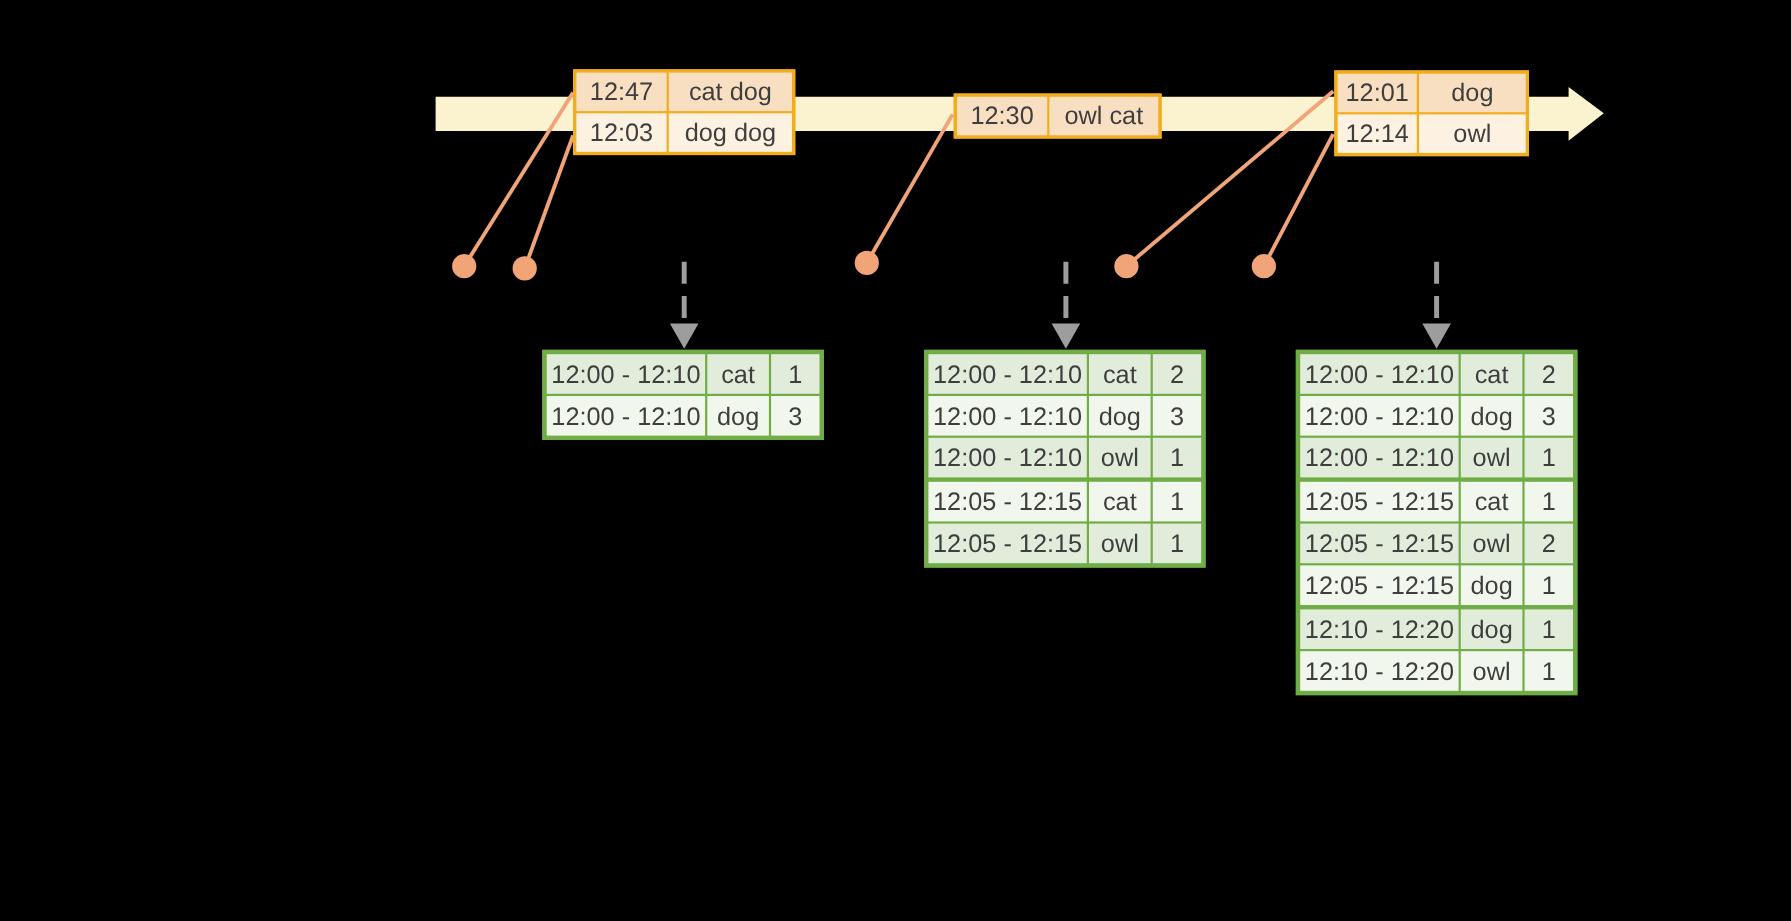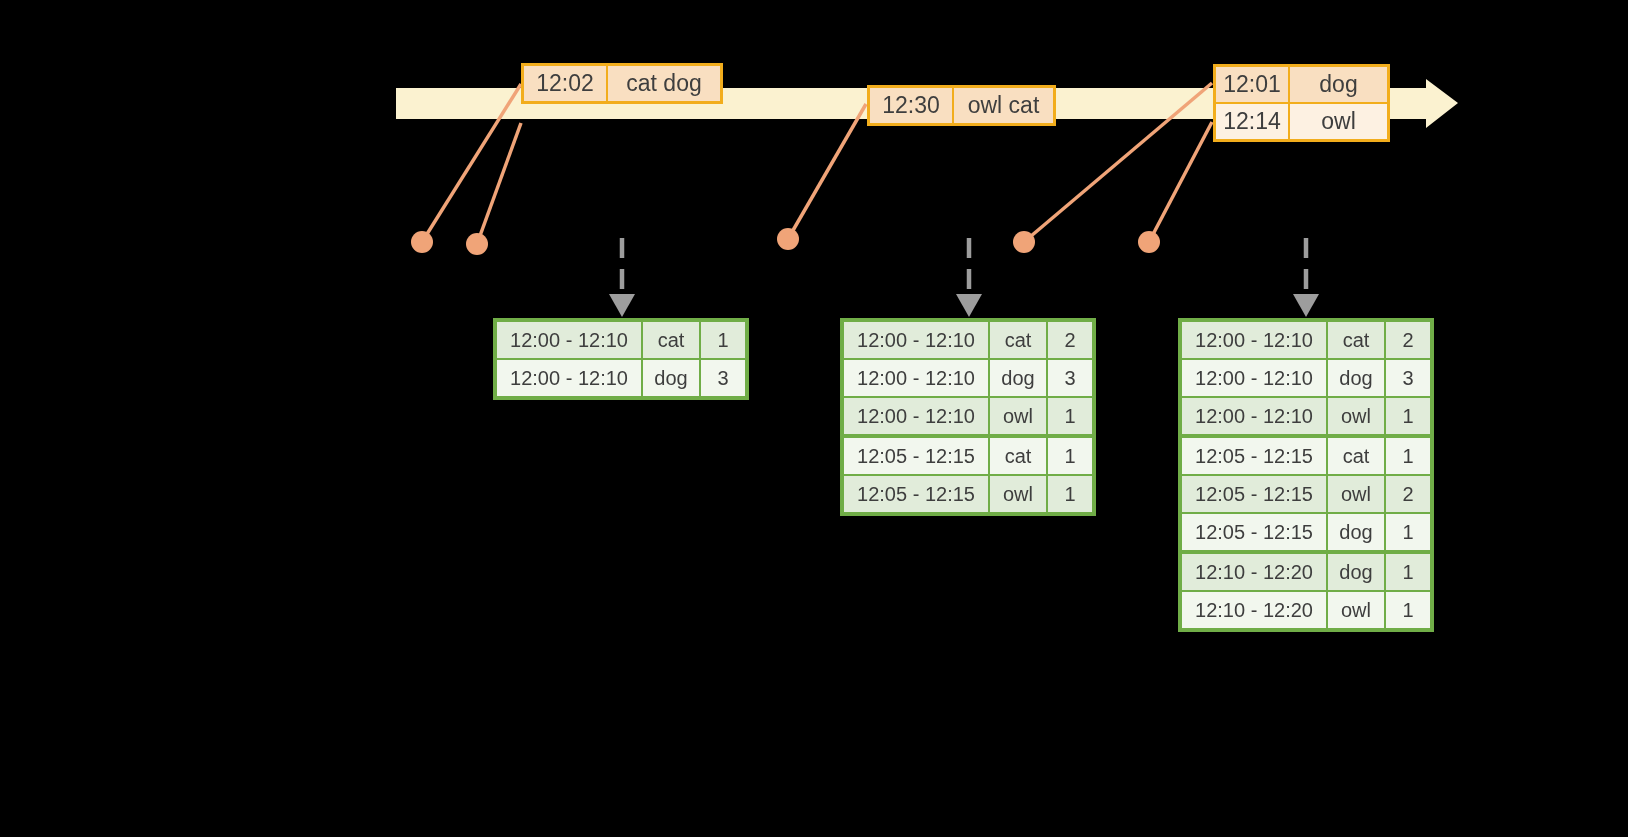--- a/index.html
+++ b/index.html
@@ -41,21 +41,21 @@
   
   .result-table{
     position:absolute;z-index:2;border:4px solid var(--table_border);
     background:var(--table_border);
   }
   .rt-row{display:flex;height:36px;}
   .rt-row + .rt-row{margin-top:2px;}
   .rt-row.group-start{margin-top:4px;}
   .rt-cell{
     display:flex;align-items:center;justify-content:center;
-    font-size:20px;color:var(--text);
+    font-size:23px;color:var(--text);
   }
   .rt-window{width:144px;margin-right:2px;}
   .rt-word{width:56px;margin-right:2px;text-align:center;}
   .rt-count{width:44px;}
   .rt-row.dark  .rt-cell{background:var(--row_fill_dark);}
   .rt-row.light .rt-cell{background:var(--row_fill_light);}
 </style>
 </head>
 <body>
 
@@ -86,22 +86,26 @@
       <polygon points="956,294 982,294 969,317" fill="var(--arrow_gray)"></polygon>
     </g>
     <g>
       <line x1="1306" y1="238" x2="1306" y2="297" stroke="var(--arrow_gray)" stroke-width="4.5" stroke-dasharray="20 11"></line>
       <polygon points="1293,294 1319,294 1306,317" fill="var(--arrow_gray)"></polygon>
     </g>
   </svg>
 
   <div class="event-box" style="left:521px;top:63px;--tcol:82px;--wcol:112px;">
       <div class="event-row dark">
-        <div class="event-cell event-time">12:02</div>
+        <div class="event-cell event-time">12:47</div>
         <div class="event-cell event-words">cat dog</div>
+      </div>
+      <div class="event-row light">
+        <div class="event-cell event-time">12:03</div>
+        <div class="event-cell event-words">dog dog</div>
       </div>
     </div>
   <div class="event-box" style="left:867px;top:85px;--tcol:82px;--wcol:99px;">
       <div class="event-row dark">
         <div class="event-cell event-time">12:30</div>
         <div class="event-cell event-words">owl cat</div>
       </div>
     </div>
   <div class="event-box" style="left:1213px;top:64px;--tcol:72px;--wcol:97px;">
       <div class="event-row dark">

